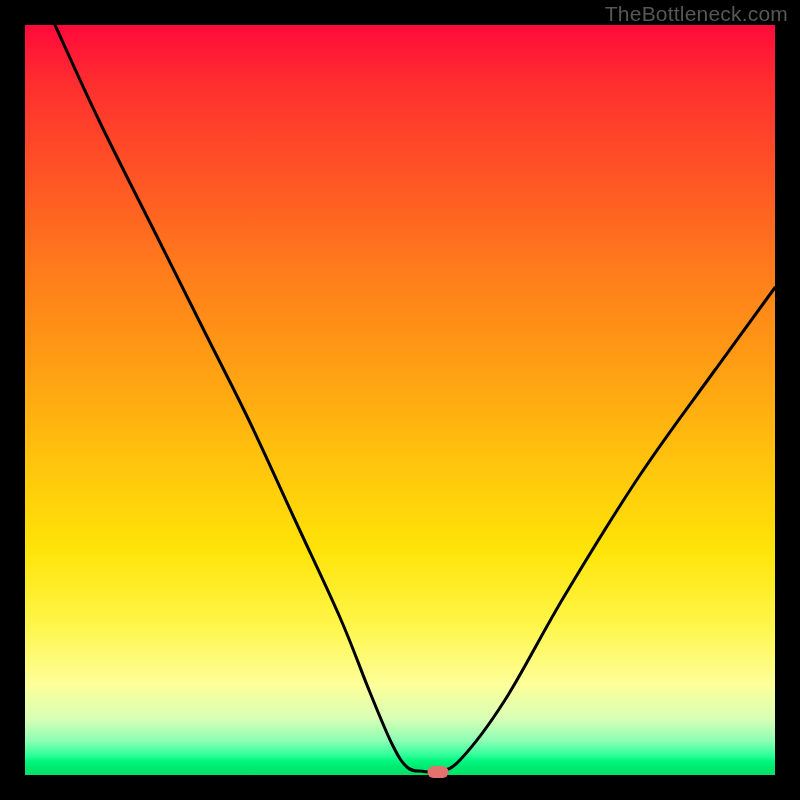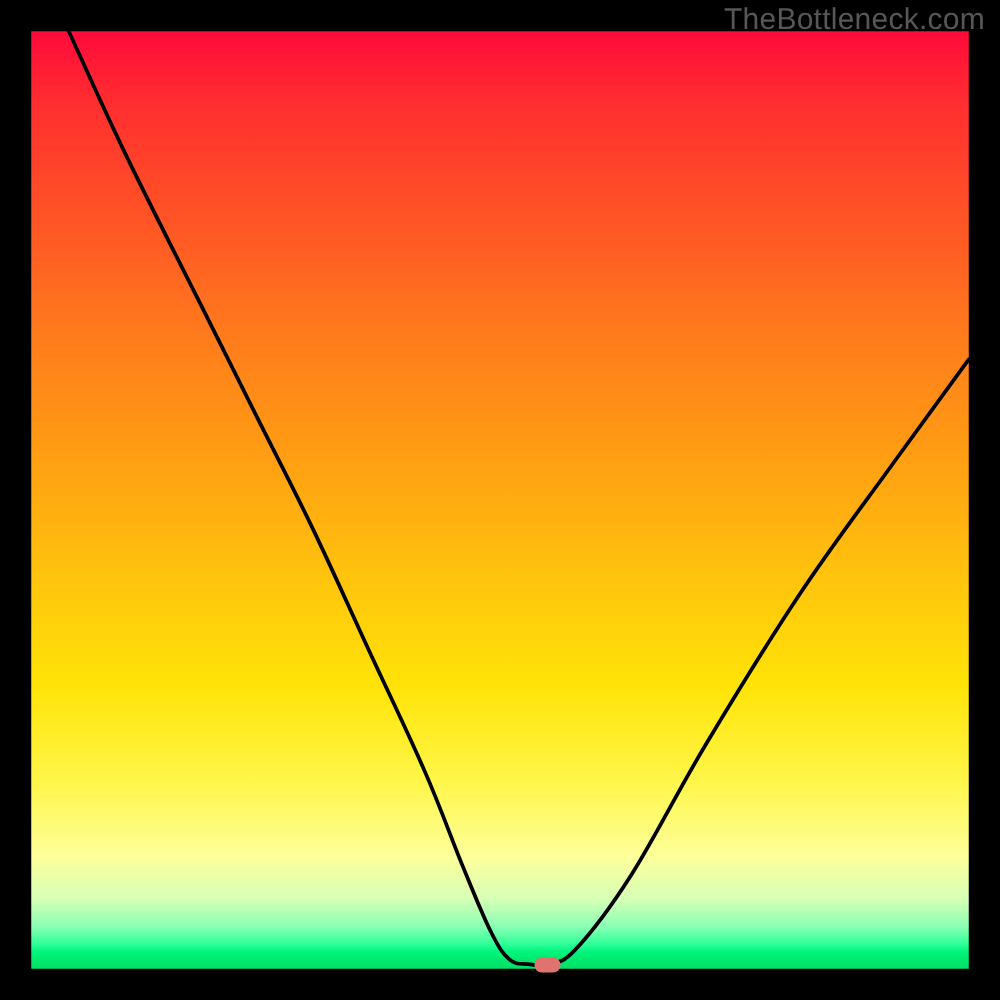--- a/index.html
+++ b/index.html
@@ -14,21 +14,21 @@
   .frame {
     position: relative;
     width: 800px;
     height: 800px;
     background: #000;
   }
   .watermark {
     position: absolute;
     top: 2px;
     right: 12px;
-    font-size: 24px;
+    font-size: 21px;
     font-weight: 500;
     color: #575757;
     letter-spacing: 0.2px;
     z-index: 5;
   }
   .plot-area {
     position: absolute;
     left: 25px;
     top: 25px;
     width: 750px;

